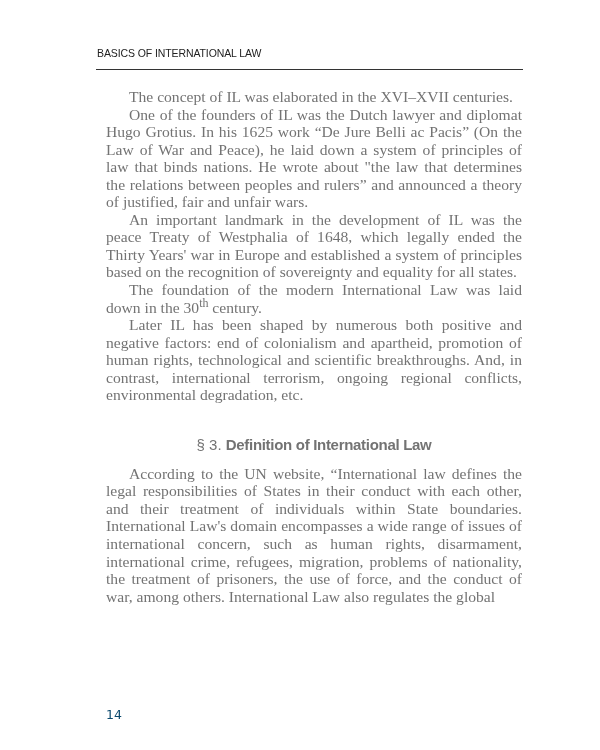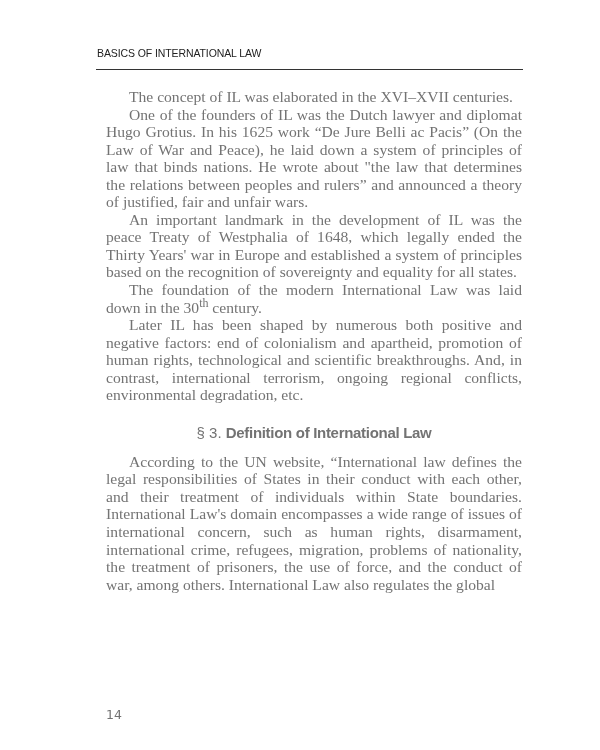--- a/index.html
+++ b/index.html
@@ -46,40 +46,40 @@
       text-align: justify;
       text-indent: 23px;
     }
     .body-text sup {
       font-size: 12px;
       line-height: 0;
       vertical-align: 6px;
       margin-top: 45px;
     }
     .section-heading {
-      margin: 20px 0 11px 0;
+      margin: 32px 0 11px 0;
       text-align: center;
       font-family: "Liberation Sans", sans-serif;
       font-size: 15px;
       line-height: 18px;
     }
     .section-heading .sym {
       font-weight: normal;
     }
     .section-heading .title {
       font-weight: bold;
       letter-spacing: -0.3px;
     }
     .folio {
       position: absolute;
       left: 106px;
       top: 707px;
       font-family: "DejaVu Sans", sans-serif;
       font-size: 12.5px;
-      color: #737373;
+      color: #0c4a6e;
     }
   </style>
 </head>
 <body>
 
 <div class="running-head">BASICS OF INTERNATIONAL LAW</div>
 <div class="head-rule"></div>
 
 <div class="body-text">
   <p>The concept of IL was elaborated in the XVI–XVII centuries.</p>

